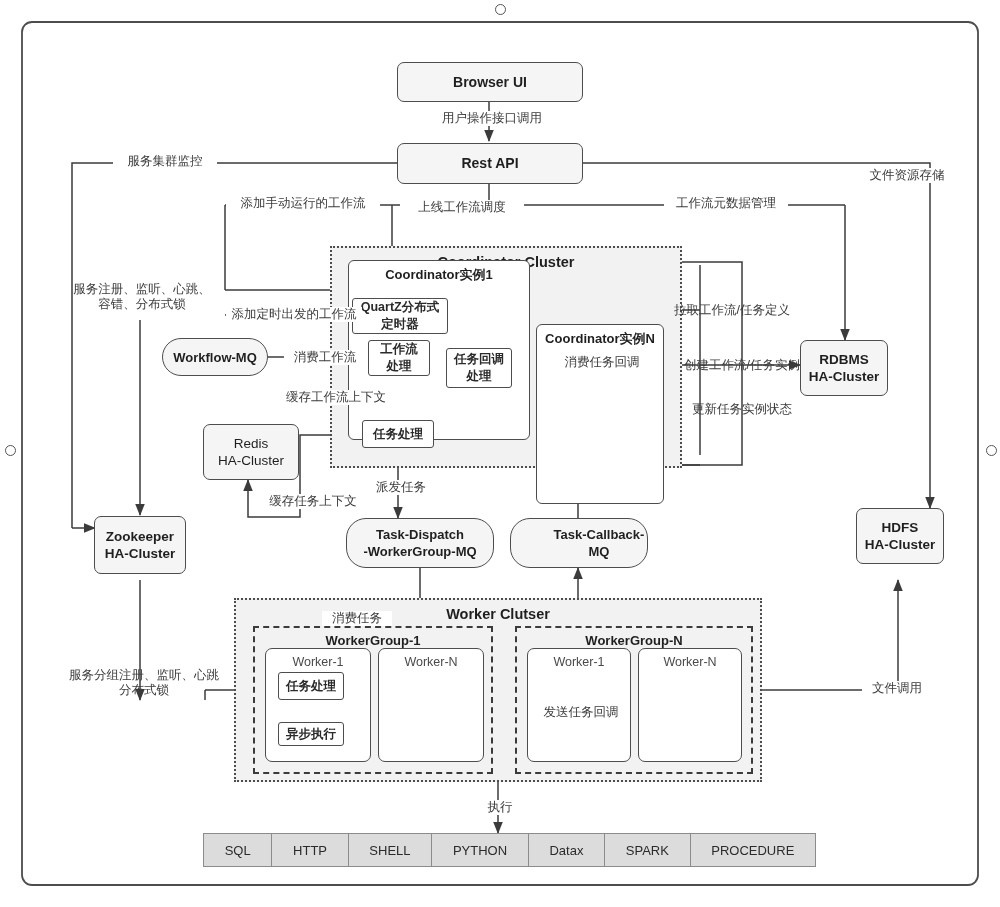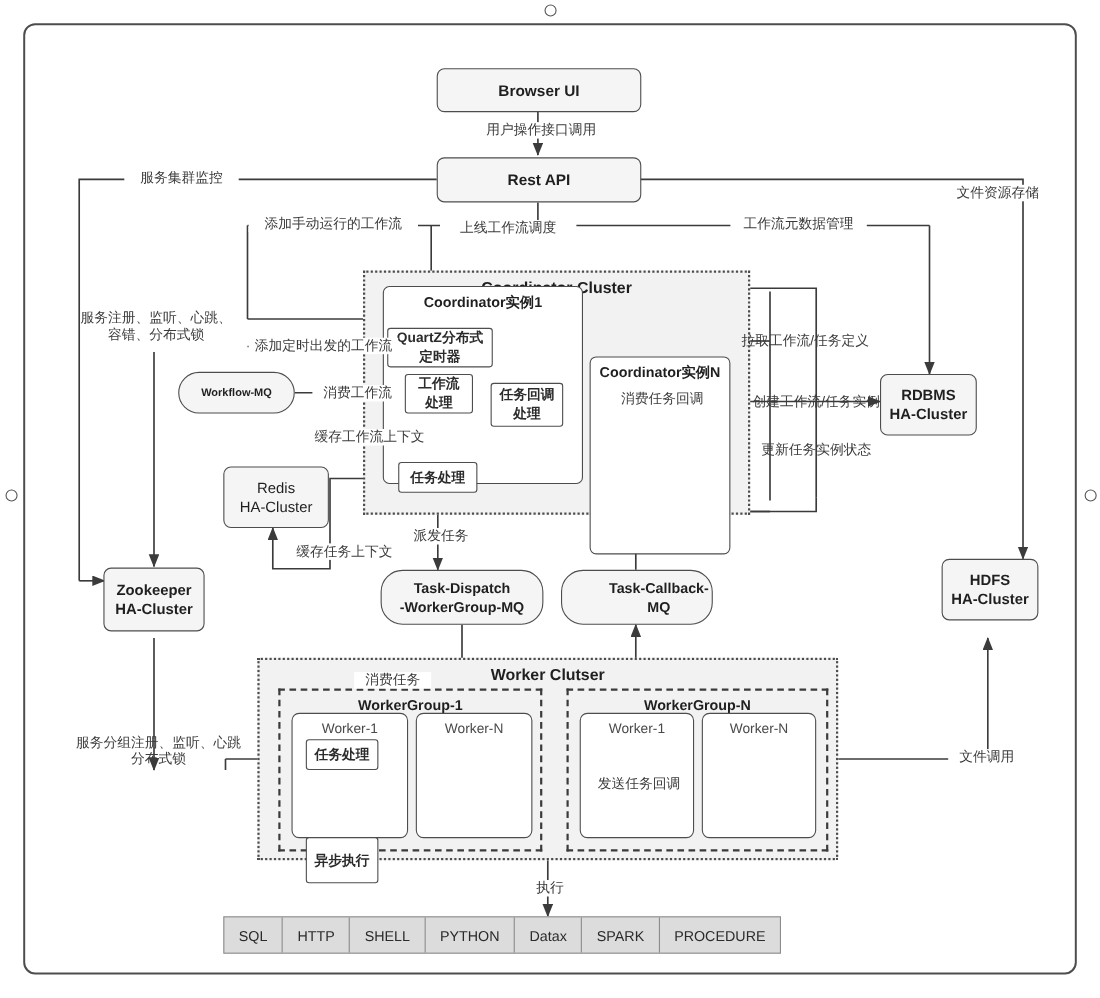--- a/index.html
+++ b/index.html
@@ -157,21 +157,21 @@
 定时器</div>
 
   <div class="node plain" style="left:368px;top:340px;width:62px;height:36px;white-space:pre-line;">工作流
 处理</div>
 
   <div class="node plain" style="left:446px;top:348px;width:66px;height:40px;white-space:pre-line;">任务回调
 处理</div>
 
   <div class="node plain" style="left:362px;top:420px;width:72px;height:28px;">任务处理</div>
 
-  <div class="node mq" style="left:162px;top:338px;width:106px;height:38px;font-size:10px;">Workflow-MQ</div>
+  <div class="node mq" style="left:162px;top:338px;width:106px;height:38px;font-size:13px;">Workflow-MQ</div>
 
   <div class="node" style="left:203px;top:424px;width:96px;height:56px;white-space:pre-line;font-size:13.5px;font-weight:normal;">Redis
 HA-Cluster</div>
 
   <div class="node" style="left:94px;top:516px;width:92px;height:58px;white-space:pre-line;font-size:13.5px;">Zookeeper
 HA-Cluster</div>
 
   <div class="node" style="left:800px;top:340px;width:88px;height:56px;white-space:pre-line;font-size:13.5px;">RDBMS
 HA-Cluster</div>
 
@@ -203,23 +203,23 @@
   <div class="workerbox" style="left:527px;top:648px;width:104px;height:114px;">
     <div class="workerbox-title">Worker-1</div>
   </div>
   <div class="workerbox" style="left:638px;top:648px;width:104px;height:114px;">
     <div class="workerbox-title">Worker-N</div>
   </div>
 
   <div class="lbl nobg" style="left:529px;top:705px;width:100px;">发送任务回调</div>
 
   <div class="node plain" style="left:278px;top:672px;width:66px;height:28px;">任务处理</div>
-  <div class="node plain" style="left:278px;top:761px;width:66px;height:42px;">异步执行</div>
-
-  <div class="taskbar" style="left:203px;top:833px;width:507px;height:34px;">
+  <div class="node plain" style="left:278px;top:722px;width:66px;height:24px;">异步执行</div>
+
+  <div class="taskbar" style="left:203px;top:833px;width:613px;height:34px;">
     <div class="cell">SQL</div>
     <div class="cell">HTTP</div>
     <div class="cell">SHELL</div>
     <div class="cell">PYTHON</div>
     <div class="cell">Datax</div>
     <div class="cell">SPARK</div>
     <div class="cell">PROCEDURE</div>
   </div>
 
   <div class="lbl" style="left:418px;top:111px;width:144px;">用户操作接口调用</div>

